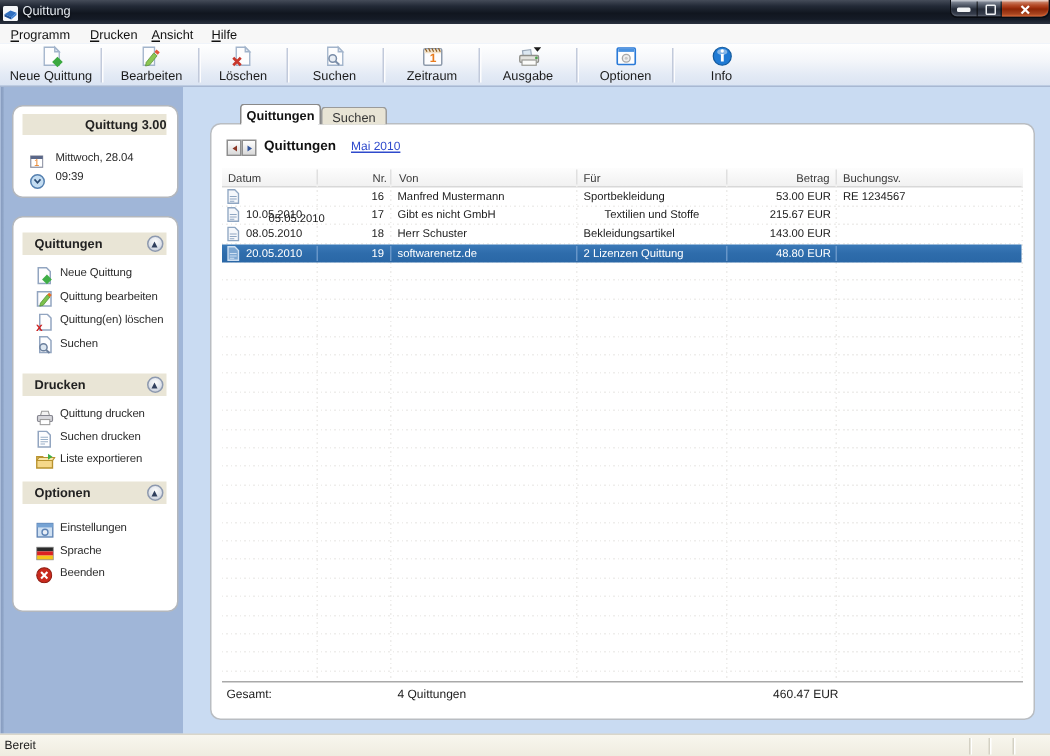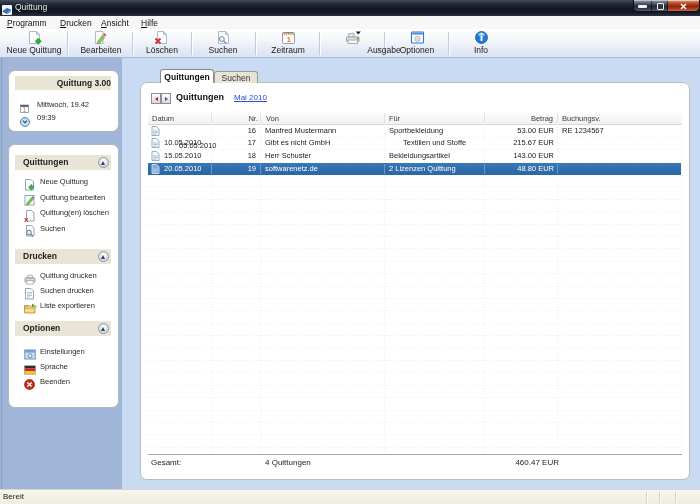--- a/index.html
+++ b/index.html
@@ -162,21 +162,21 @@
 
   <div class="abs tbicon" style="left:345px;">
     <svg width="16" height="15" viewBox="0 0 16 15">
       <path d="M3.5 3.5 h5.5 v4 h-5.5 z" fill="#dce8f2" stroke="#9aa8b8" stroke-width="0.8" transform="rotate(-8 6 5)"></path>
       <rect x="1.5" y="7" width="12.5" height="4.5" rx="0.8" fill="#e3e3df" stroke="#8f8f8a" stroke-width="0.9"></rect>
       <rect x="3" y="10" width="9.5" height="3.5" fill="#fbfbf9" stroke="#9a9a95" stroke-width="0.8"></rect>
       <circle cx="12.6" cy="8.6" r="0.9" fill="#4aa04a"></circle>
       <path d="M10.8 1.5 h5 l-2.5 3 z" fill="#1a1a1a"></path>
     </svg>
   </div>
-  <div class="abs tblabel" style="left:322px;width:60px;padding-left:32px;">Ausgabe</div>
+  <div class="abs tblabel" style="left:322px;width:60px;">Ausgabe</div>
 
   <div class="abs tbicon" style="left:410px;">
     <svg width="15" height="15" viewBox="0 0 15 15">
       <rect x="1.5" y="2" width="12" height="11" rx="0.8" fill="#fefefe" stroke="#2a7ad8" stroke-width="1.1"></rect>
       <rect x="2.2" y="2.6" width="10.6" height="2" fill="#4a92e0"></rect>
       <circle cx="7.5" cy="8.8" r="2.6" fill="#eeeeee" stroke="#a8a8a8" stroke-width="0.9"></circle>
       <circle cx="7.5" cy="8.8" r="1" fill="#c8c8c8"></circle>
     </svg>
   </div>
   <div class="abs tblabel" style="left:387px;width:60px;">Optionen</div>
@@ -196,21 +196,21 @@
 
   <div class="abs panel" style="top:70px;height:62px;"></div>
   <div class="abs phead" style="top:76px;text-align:right;">Quittung 3.00</div>
   <div class="abs" style="left:20px;top:99px;">
     <svg width="9" height="9" viewBox="0 0 9 9">
       <rect x="0.5" y="1" width="8" height="7.5" fill="#fff" stroke="#8a8fa0" stroke-width="0.8"></rect>
       <rect x="0.5" y="1" width="8" height="2" fill="#5a6788"></rect>
       <text x="2.6" y="7.6" font-family="Liberation Sans" font-size="6.5" fill="#e87c1e">1</text>
     </svg>
   </div>
-  <div class="abs sitem" style="left:37px;top:100px;">Mittwoch, 19.42</div>
+  <div class="abs sitem" style="left:37px;top:100px;">Mittwoch, 28.04</div>
   <div class="abs" style="left:20px;top:113px;">
     <svg width="10" height="10" viewBox="0 0 10 10">
       <circle cx="5" cy="5" r="4.5" fill="#c4ddf2" stroke="#5580b0" stroke-width="1"></circle>
       <path d="M3 3.6 L5 5.8 L7 3.6" fill="none" stroke="#2b4a70" stroke-width="1.1"></path>
     </svg>
   </div>
   <div class="abs sitem" style="left:37px;top:113px;">09:39</div>
 
   <div class="abs panel" style="top:144px;height:264px;"></div>
   <div class="abs phead" style="top:155px;height:15px;line-height:15px;">Quittungen</div>
@@ -365,21 +365,21 @@
   <div class="abs cell" style="left:389px;top:125px;">Sportbekleidung</div>
   <div class="abs cell" style="left:484px;top:125px;width:70px;text-align:right;">53.00 EUR</div>
   <div class="abs cell" style="left:562px;top:125px;">RE 1234567</div>
 
   <div class="abs cell" style="left:164px;top:137.4px;">10.05.2010</div>
   <div class="abs cell" style="left:211px;top:137.4px;width:45px;text-align:right;">17</div>
   <div class="abs cell" style="left:265px;top:137.4px;">Gibt es nicht GmbH</div>
   <div class="abs cell" style="left:389px;top:137.4px;margin-left:14px;">Textilien und Stoffe</div>
   <div class="abs cell" style="left:484px;top:137.4px;width:70px;text-align:right;">215.67 EUR</div>
 
-  <div class="abs cell" style="left:164px;top:149.8px;">15.05.2010</div>
+  <div class="abs cell" style="left:164px;top:149.8px;">08.05.2010</div>
   <div class="abs cell" style="left:211px;top:149.8px;width:45px;text-align:right;">18</div>
   <div class="abs cell" style="left:265px;top:149.8px;">Herr Schuster</div>
   <div class="abs cell" style="left:389px;top:149.8px;">Bekleidungsartikel</div>
   <div class="abs cell" style="left:484px;top:149.8px;width:70px;text-align:right;">143.00 EUR</div>
 
   <div class="abs" id="selrow"></div>
   <div class="abs vselsep" style="left:211px;"></div>
   <div class="abs vselsep" style="left:260px;"></div>
   <div class="abs vselsep" style="left:384px;"></div>
   <div class="abs vselsep" style="left:484px;"></div>

